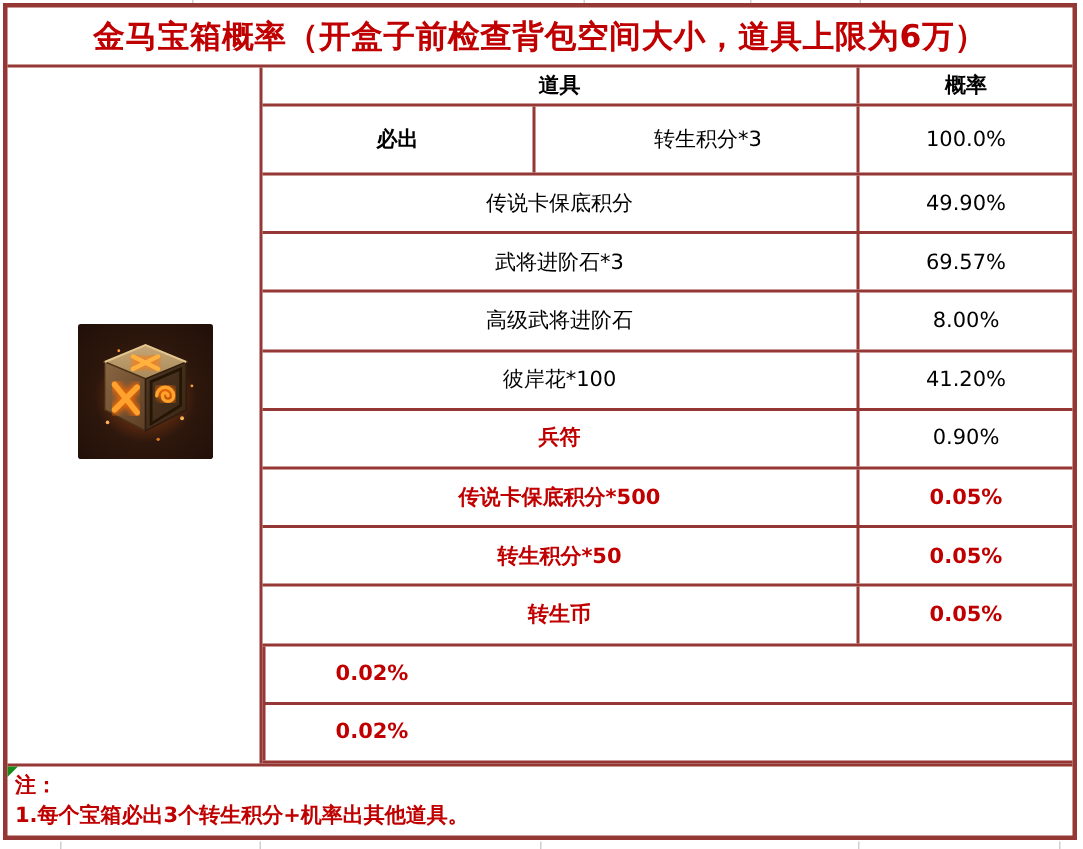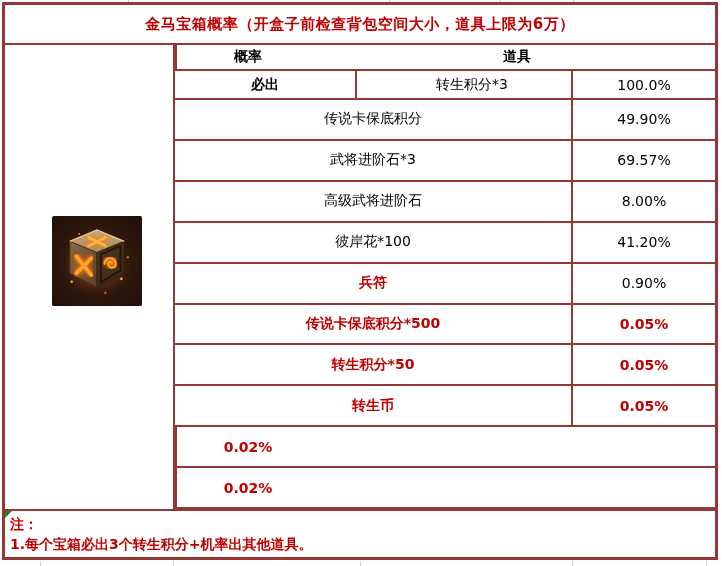--- a/index.html
+++ b/index.html
@@ -20,21 +20,21 @@
 
   .prob-table{
     position:absolute;left:2px;top:2px;width:716px;height:558px;
     border:3px solid var(--border);
     display:flex;flex-direction:column;background:#ffffff;
   }
 
   .title-row{
     flex:none;height:40px;border-bottom:2px solid var(--border);
     display:flex;align-items:center;justify-content:center;
-    color:var(--red);font-weight:bold;font-size:15px;letter-spacing:.5px;
+    color:var(--red);font-weight:bold;font-size:21px;letter-spacing:.5px;
   }
 
   .middle{flex:1;display:flex;min-height:0;}
 
   .image-cell{
     flex:none;width:170px;border-right:2px solid var(--border);
     display:flex;align-items:center;justify-content:center;
   }
   .cube-wrap{position:relative;top:-16px;left:8px;width:90px;height:90px;}
 
@@ -42,21 +42,21 @@
 
   .cell{display:flex;align-items:center;justify-content:center;font-size:14px;color:var(--black);}
   .bold{font-weight:bold;}
   .red{color:var(--red);font-weight:bold;}
 
   .header-row{flex:none;height:26px;border-bottom:2px solid var(--border);display:flex;}
   .item-header{flex:1;}
   .prob-col{flex:none;width:144px;border-left:2px solid var(--border);}
 
   .row{display:flex;border-bottom:2px solid var(--border);}
-  .guaranteed-row{flex:none;height:29px;}
+  .guaranteed-row{flex:none;height:46px;}
   .sub-label{flex:none;width:182px;border-right:2px solid var(--border);}
   .sub-item{flex:1;margin-left:16px;}
 
   .rows-host{flex:1;display:flex;flex-direction:column;min-height:0;}
   .item-row{flex:1;}
   .item-row.last{border-bottom:none;}
   .item-cell{flex:1;padding:0 6px;text-align:center;}
 
   .note-row{
     flex:none;height:48px;border-top:2px solid var(--border);
@@ -157,22 +157,22 @@
             <circle cx="81" cy="44" r="1.0" fill="#ff9a40"></circle>
             <circle cx="29" cy="19" r="1.0" fill="#ff9a40"></circle>
             <circle cx="57" cy="82" r="1.2" fill="#e07a20"></circle>
           </svg>
         </div>
       </div>
 
       <div class="grid-area">
 
         <div class="header-row">
+          <div class="cell item-header bold">道具</div>
           <div class="cell prob-col bold">概率</div>
-          <div class="cell item-header bold">道具</div>
         </div>
 
         <div class="row guaranteed-row">
           <div class="cell sub-label bold">必出</div>
           <div class="cell sub-item">转生积分*3</div>
           <div class="cell prob-col">100.0%</div>
         </div>
 
         <div class="rows-host">
             <div class="row item-row">

